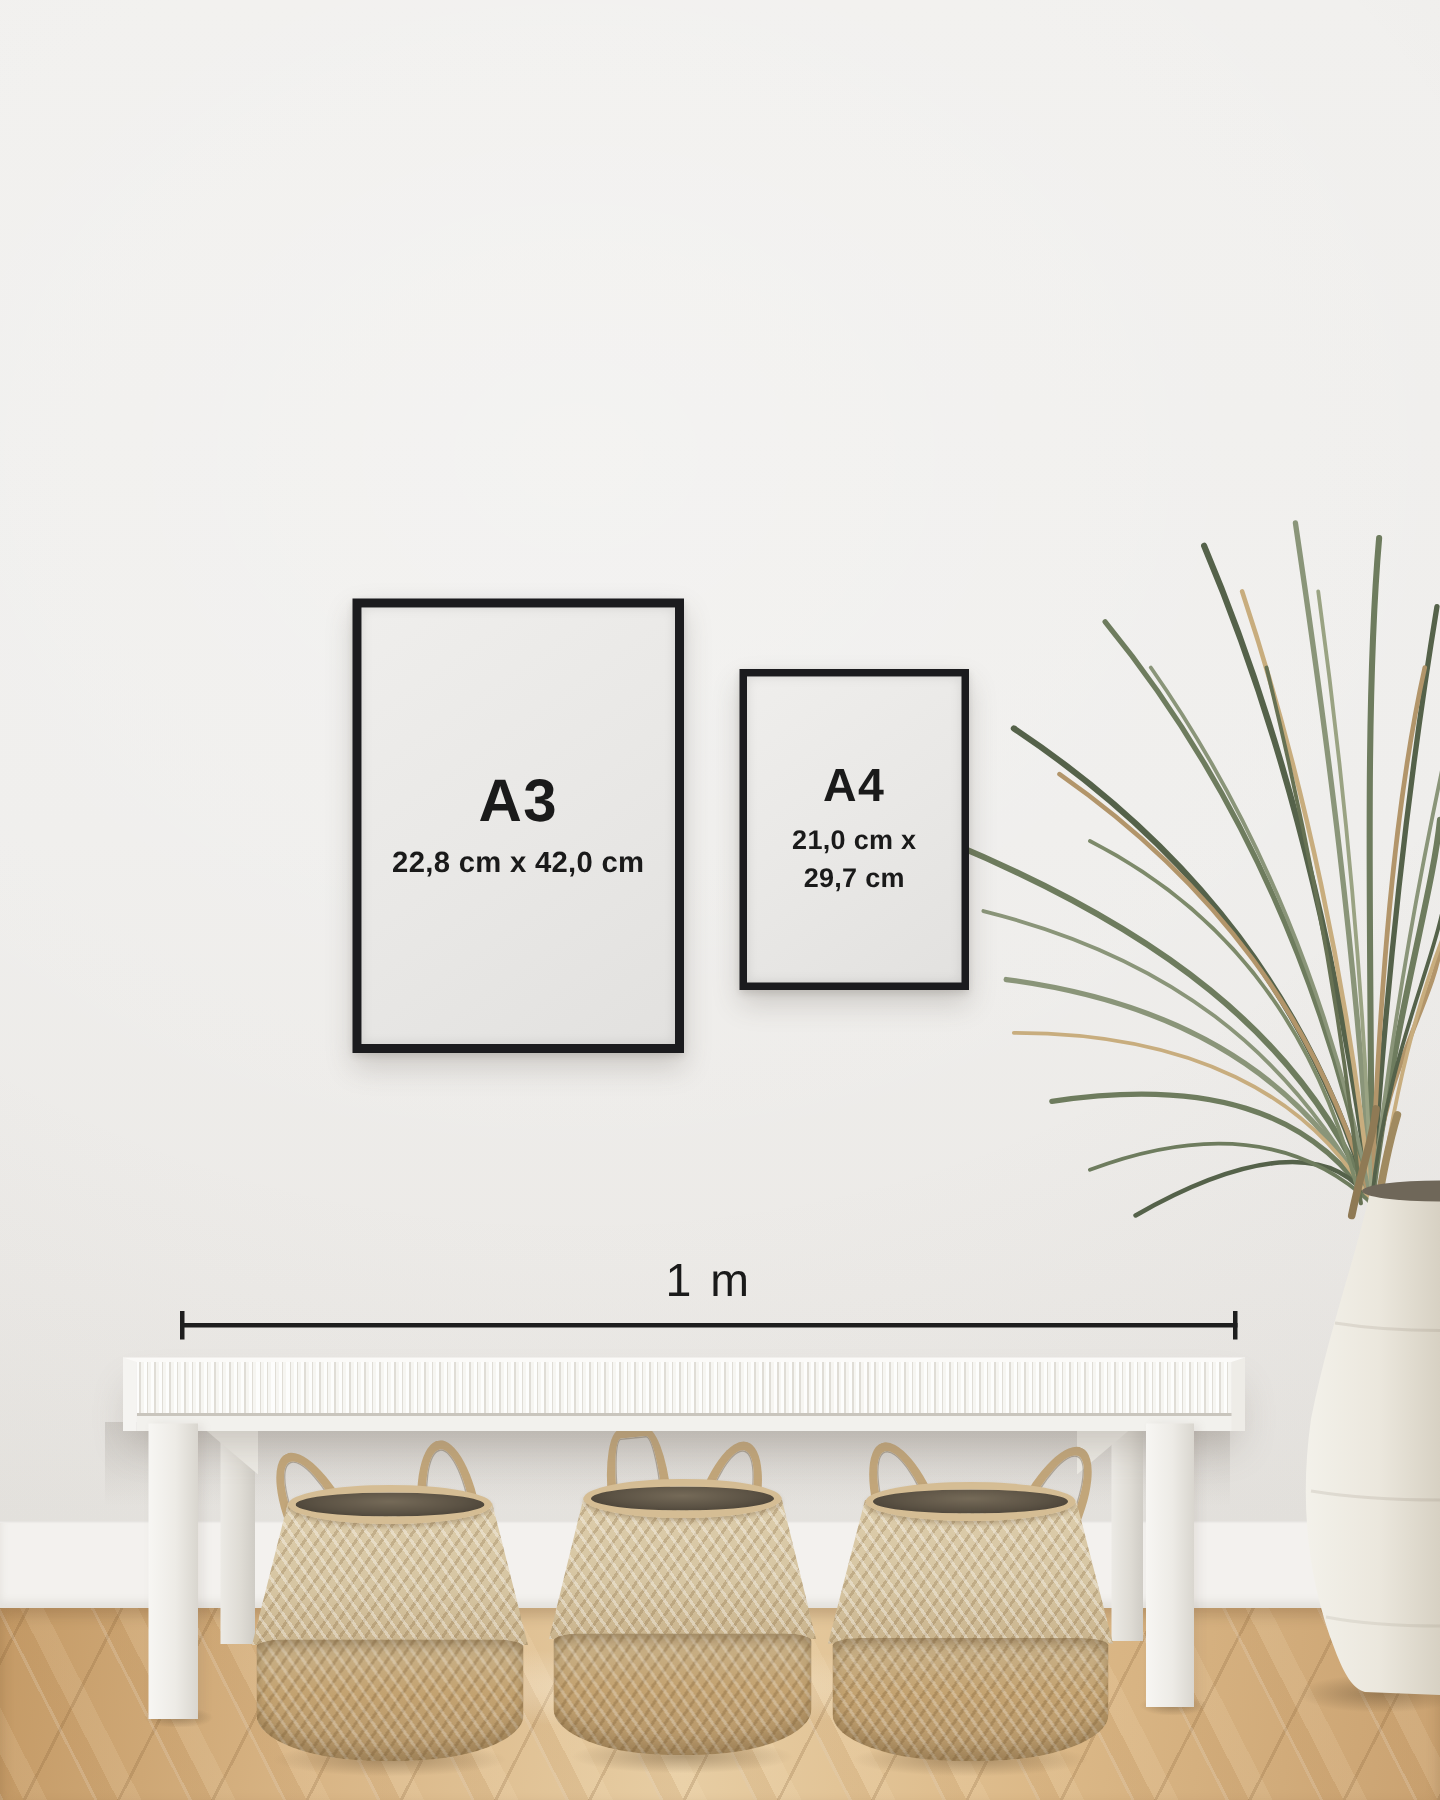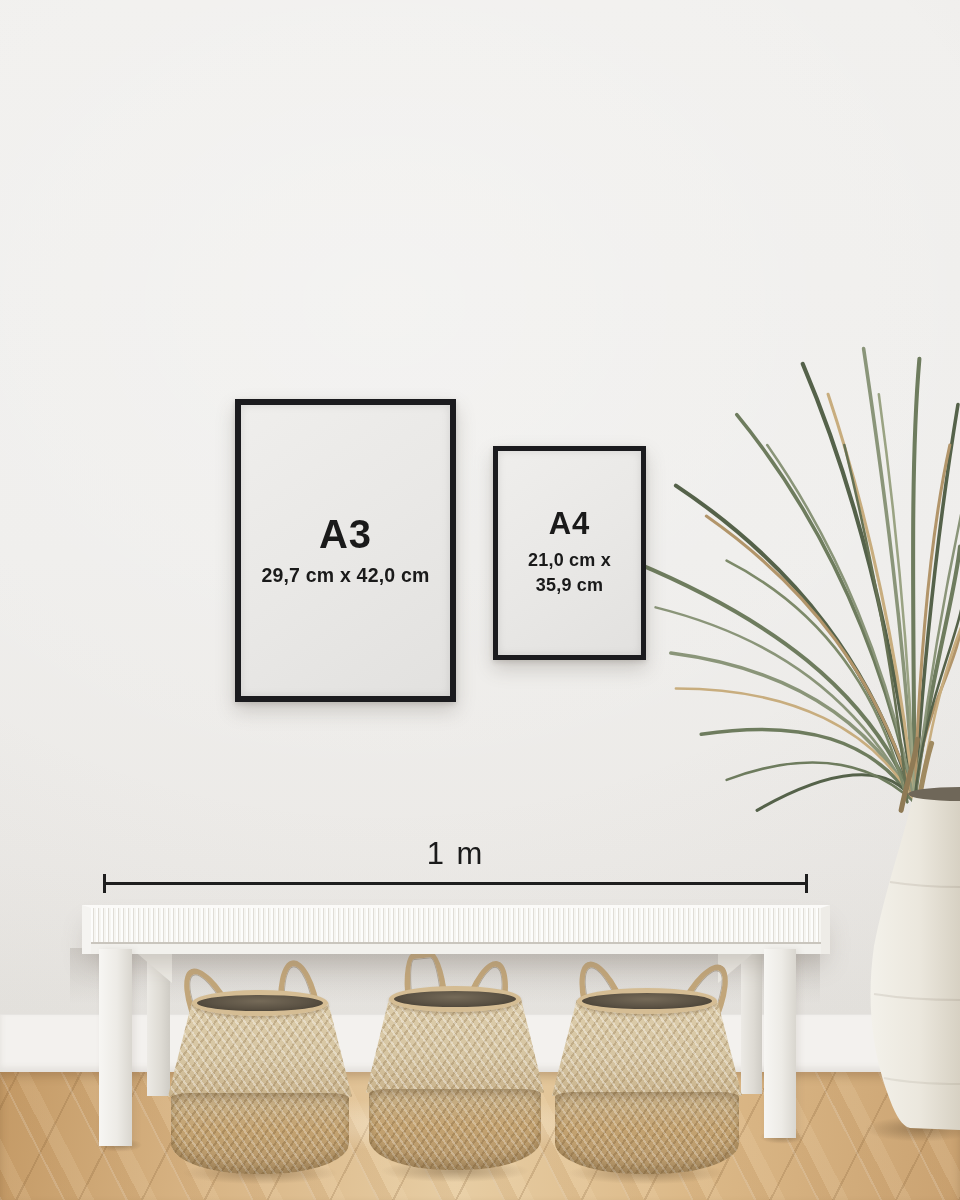--- a/index.html
+++ b/index.html
@@ -43,21 +43,21 @@
     background:linear-gradient(145deg,#efeeec 0%,var(--paper) 50%,#e2e1df 100%);
     box-shadow:inset 0 0 8px rgba(0,0,0,0.10);color:var(--text);text-align:center;}
   .size-label{font-weight:700;letter-spacing:1px;line-height:1;}
   .frame-a3 .size-label{font-size:40px;}
   .frame-a4 .size-label{font-size:31px;}
   .size-dims{font-weight:600;margin-top:10px;letter-spacing:0.2px;}
   .frame-a3 .size-dims{font-size:19.5px;}
   .frame-a4 .size-dims{font-size:18px;margin-top:9px;line-height:1.4;}
 
   
-  .measure{position:absolute;left:103px;top:838px;width:705px;height:53px;}
+  .measure{position:absolute;left:120px;top:838px;width:705px;height:53px;}
   .measure-label{position:absolute;left:0;right:0;top:0;text-align:center;font-size:31px;font-weight:500;
     color:var(--text);letter-spacing:2px;line-height:1;}
   .measure-line{position:absolute;left:0;right:0;bottom:6px;height:3px;background:var(--measure-line);}
   .measure-line::before,.measure-line::after{content:"";position:absolute;top:-8px;width:3px;height:19px;background:var(--measure-line);}
   .measure-line::before{left:0;} .measure-line::after{right:0;}
 
   
   .bench-wall-shadow{position:absolute;left:70px;top:948px;width:750px;height:66px;
     background:linear-gradient(180deg, rgba(116,108,97,0.20), rgba(116,108,97,0) 85%);}
   .bench-seat{position:absolute;left:82px;top:905px;width:748px;height:49px;
@@ -190,30 +190,30 @@
     <path d="M54 6 C44 52 26 100 14 160 C6 216 12 268 30 314 C36 330 42 340 50 342 L100 344 L100 2 Z" fill="url(#vgrad)"></path>
     <ellipse cx="100" cy="8" rx="52" ry="7" fill="#6f6759"></ellipse>
     <path d="M30 96 C55 100 80 101 100 101" stroke="rgba(100,85,65,0.12)" stroke-width="2" fill="none"></path>
     <path d="M14 208 C45 213 75 214 100 214" stroke="rgba(100,85,65,0.12)" stroke-width="2" fill="none"></path>
     <path d="M24 292 C50 297 78 298 100 298" stroke="rgba(100,85,65,0.10)" stroke-width="2" fill="none"></path>
   </svg>
 
   <div class="frame frame-a3 z-frames">
     <div class="poster">
       <div class="size-label">A3</div>
-      <div class="size-dims">29,7 cm x 42,0 cm</div>
+      <div class="size-dims">22,8 cm x 42,0 cm</div>
     </div>
   </div>
 
   <div class="frame frame-a4 z-frames">
     <div class="poster">
       <div class="size-label">A4</div>
       <div class="size-dims">
         <div>21,0 cm x</div>
-        <div>35,9 cm</div>
+        <div>29,7 cm</div>
       </div>
     </div>
   </div>
 
   <div class="measure z-measure">
     <div class="measure-label">1 m</div>
     <div class="measure-line"></div>
   </div>
 
   <div class="bench-wall-shadow z-shadow"></div>

